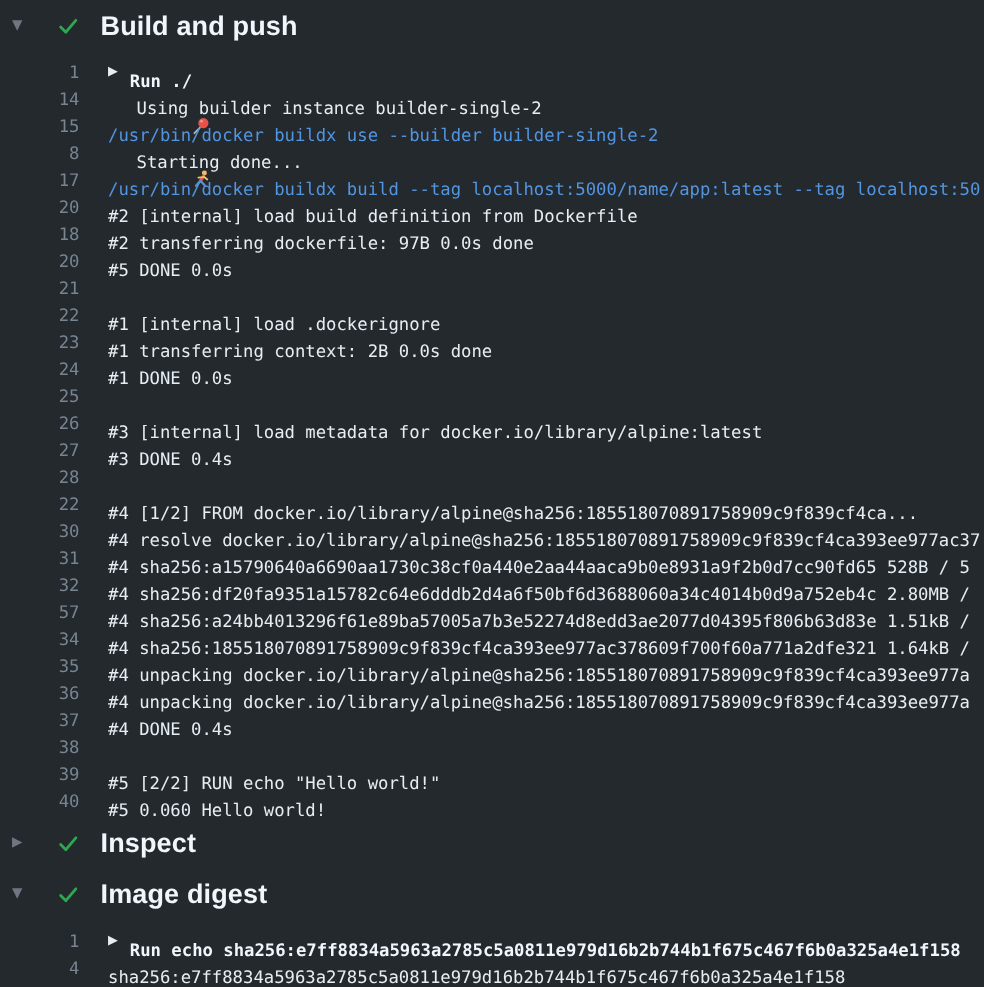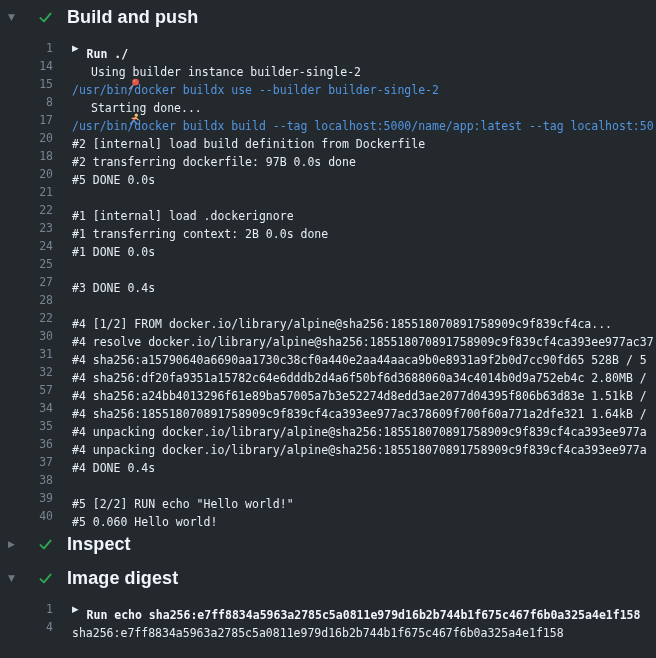--- a/index.html
+++ b/index.html
@@ -199,20 +199,29 @@
   <div class="log-line">
     <span class="ln">25</span>
     <span class="lc">
       
       
       
       <span class="ltext"></span>
     </span>
   </div>
 
+  <div class="log-line">
+    <span class="ln">26</span>
+    <span class="lc">
+      
+      
+      
+      <span class="ltext">#3 [internal] load metadata for docker.io/library/alpine:latest</span>
+    </span>
+  </div>
 
   <div class="log-line">
     <span class="ln">27</span>
     <span class="lc">
       
       
       
       <span class="ltext">#3 DONE 0.4s</span>
     </span>
   </div>

